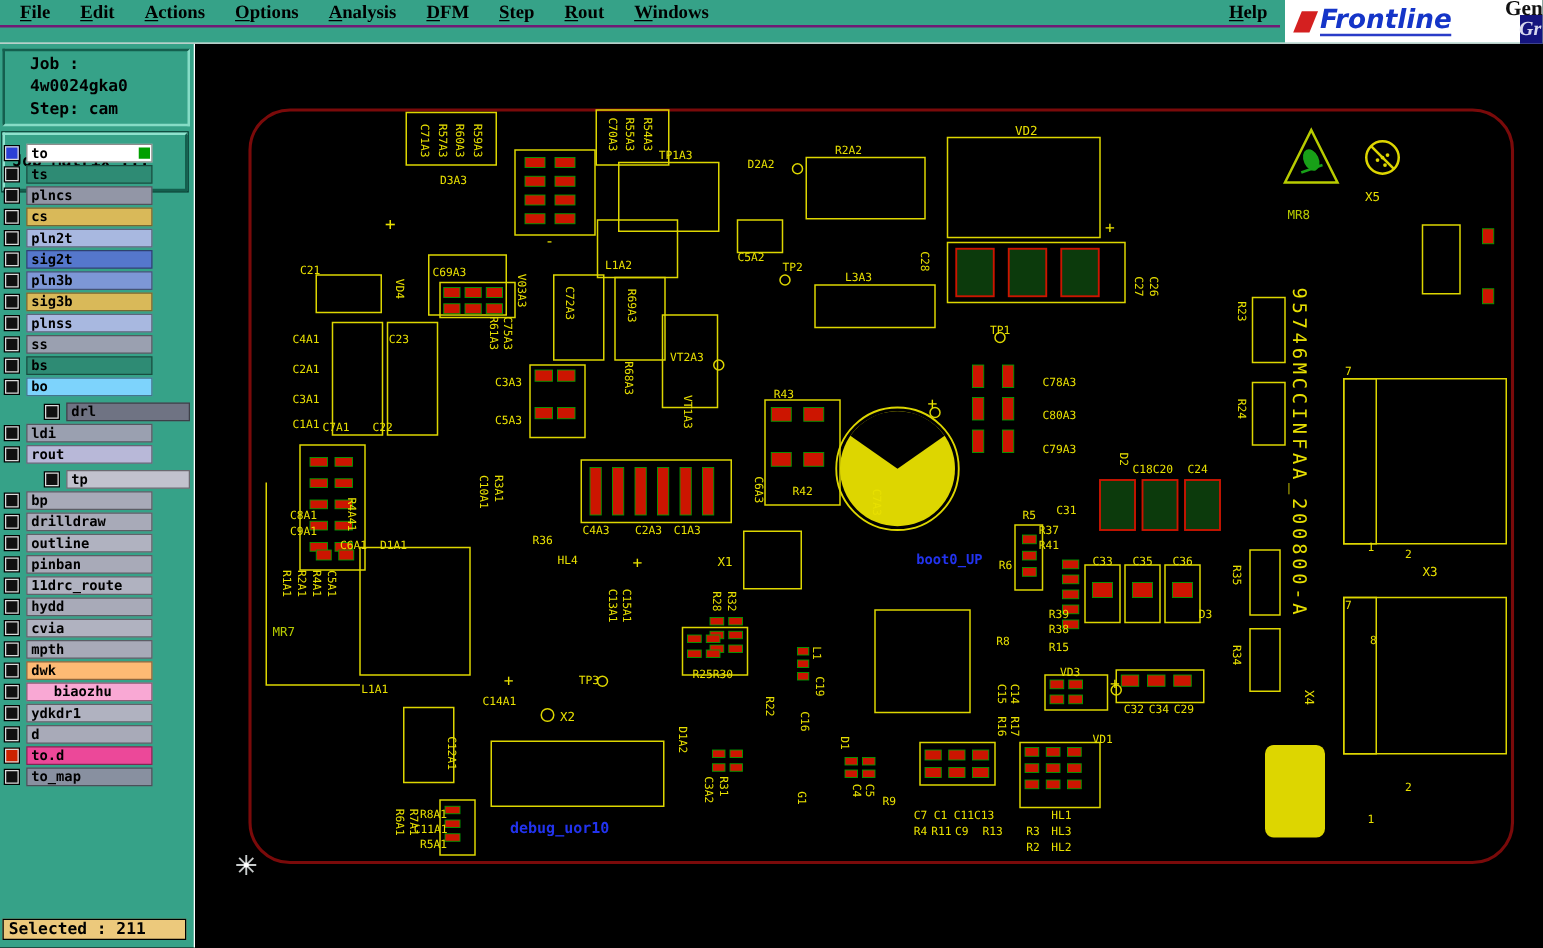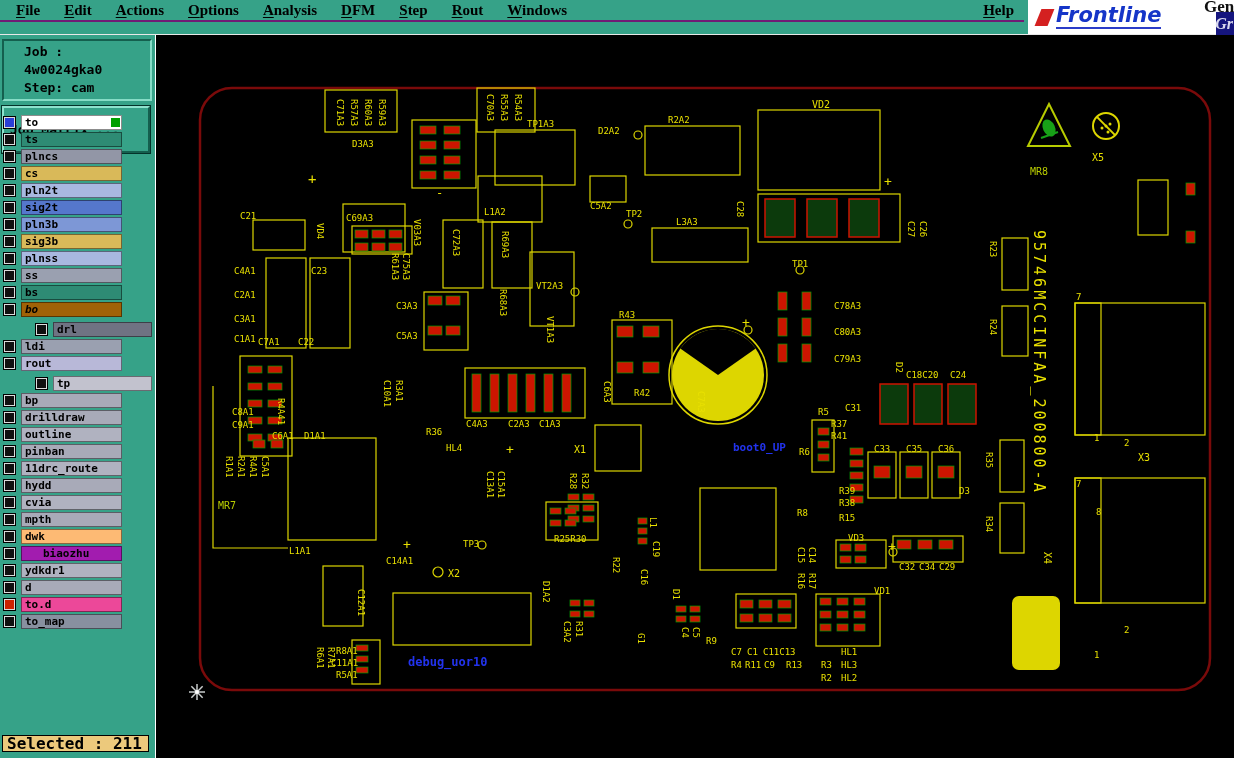--- a/index.html
+++ b/index.html
@@ -39,21 +39,21 @@
   .layer-row.gap{margin-top:5px;padding-left:32px;}
   .layer-cb{width:11px;height:11px;background:#101010;border:1px solid #dcdcdc;
             box-shadow:0 0 0 1px #000;box-sizing:border-box;flex:none;}
   .layer-bar{position:relative;width:101px;height:15px;margin-left:6px;box-sizing:border-box;
              border:1px solid rgba(0,0,0,0.45);font-family:"DejaVu Sans Mono",monospace;
              font-weight:700;font-size:11px;line-height:13px;color:#000;padding-left:3px;
              overflow:hidden;white-space:nowrap;}
   .active-mark{position:absolute;right:1px;top:2px;width:9px;height:9px;background:#00a000;}
   .selected-box{position:absolute;left:2px;top:700px;width:147px;height:17px;background:#ecc97c;
                 border:1px solid #000;font-family:"DejaVu Sans Mono",monospace;font-weight:700;
-                font-size:16px;color:#000;line-height:16px;padding-left:4px;box-sizing:border-box;}
+                font-size:13px;color:#000;line-height:16px;padding-left:4px;box-sizing:border-box;}
   
   .canvas{position:absolute;left:157px;top:35px;width:1077px;height:723px;background:#000;}
   svg{display:block;}
   svg text{font-family:"DejaVu Sans Mono",monospace;}
 </style>
 </head>
 <body>
 
 <div class="header">
   <div class="menu-row">
@@ -123,21 +123,21 @@
       <div class="layer-row">
         <span class="layer-cb"></span>
         <span class="layer-bar" style="background: rgb(154, 160, 176);">ss</span>
       </div>
       <div class="layer-row">
         <span class="layer-cb"></span>
         <span class="layer-bar" style="background: rgb(46, 139, 116);">bs</span>
       </div>
       <div class="layer-row">
         <span class="layer-cb"></span>
-        <span class="layer-bar" style="background: #a16207; font-style: italic;">bo</span>
+        <span class="layer-bar" style="background: #7dd3fc;">bo</span>
       </div>
       <div class="layer-row gap">
         <span class="layer-cb"></span>
         <span class="layer-bar" style="background: rgb(111, 115, 131);">drl</span>
       </div>
       <div class="layer-row">
         <span class="layer-cb"></span>
         <span class="layer-bar" style="background: rgb(154, 160, 176);">ldi</span>
       </div>
       <div class="layer-row">
@@ -179,21 +179,21 @@
       <div class="layer-row">
         <span class="layer-cb"></span>
         <span class="layer-bar" style="background: rgb(168, 170, 184);">mpth</span>
       </div>
       <div class="layer-row">
         <span class="layer-cb"></span>
         <span class="layer-bar" style="background: #fdba74;">dwk</span>
       </div>
       <div class="layer-row">
         <span class="layer-cb"></span>
-        <span class="layer-bar" style="background: #a21caf; padding-left: 21px;">biaozhu</span>
+        <span class="layer-bar" style="background: #f9a8d4; padding-left: 21px;">biaozhu</span>
       </div>
       <div class="layer-row">
         <span class="layer-cb"></span>
         <span class="layer-bar" style="background: rgb(176, 178, 192);">ydkdr1</span>
       </div>
       <div class="layer-row">
         <span class="layer-cb"></span>
         <span class="layer-bar" style="background: rgb(168, 170, 184);">d</span>
       </div>
       <div class="layer-row">

